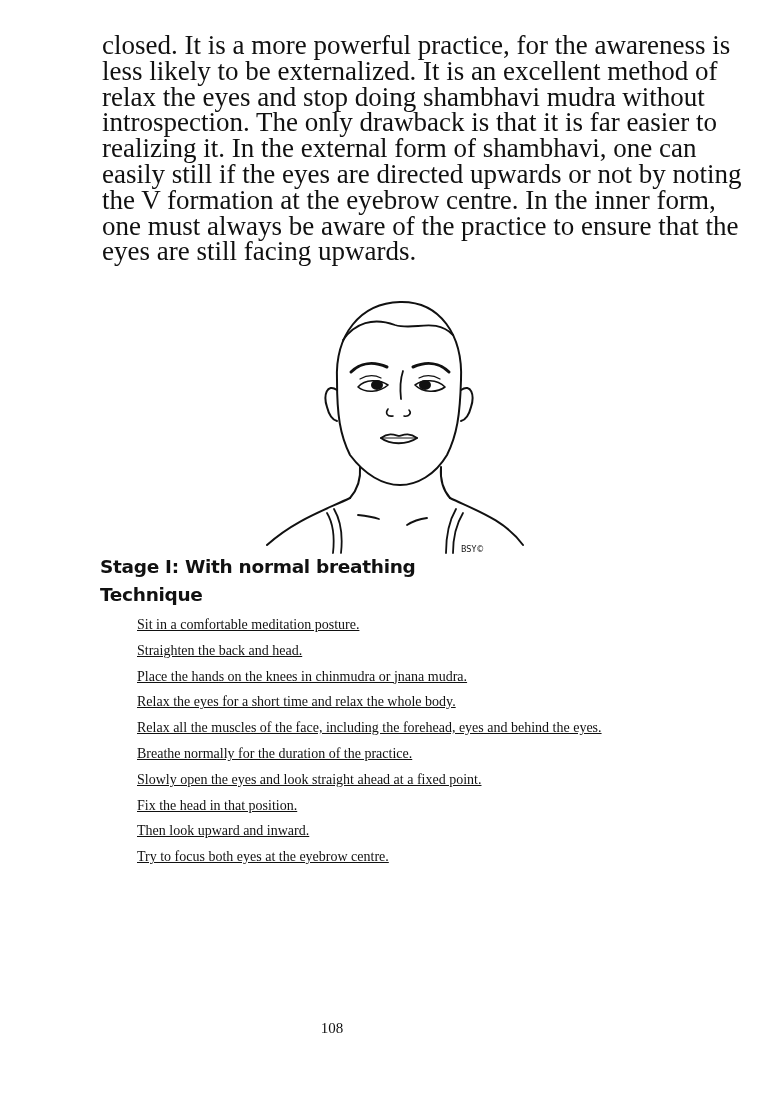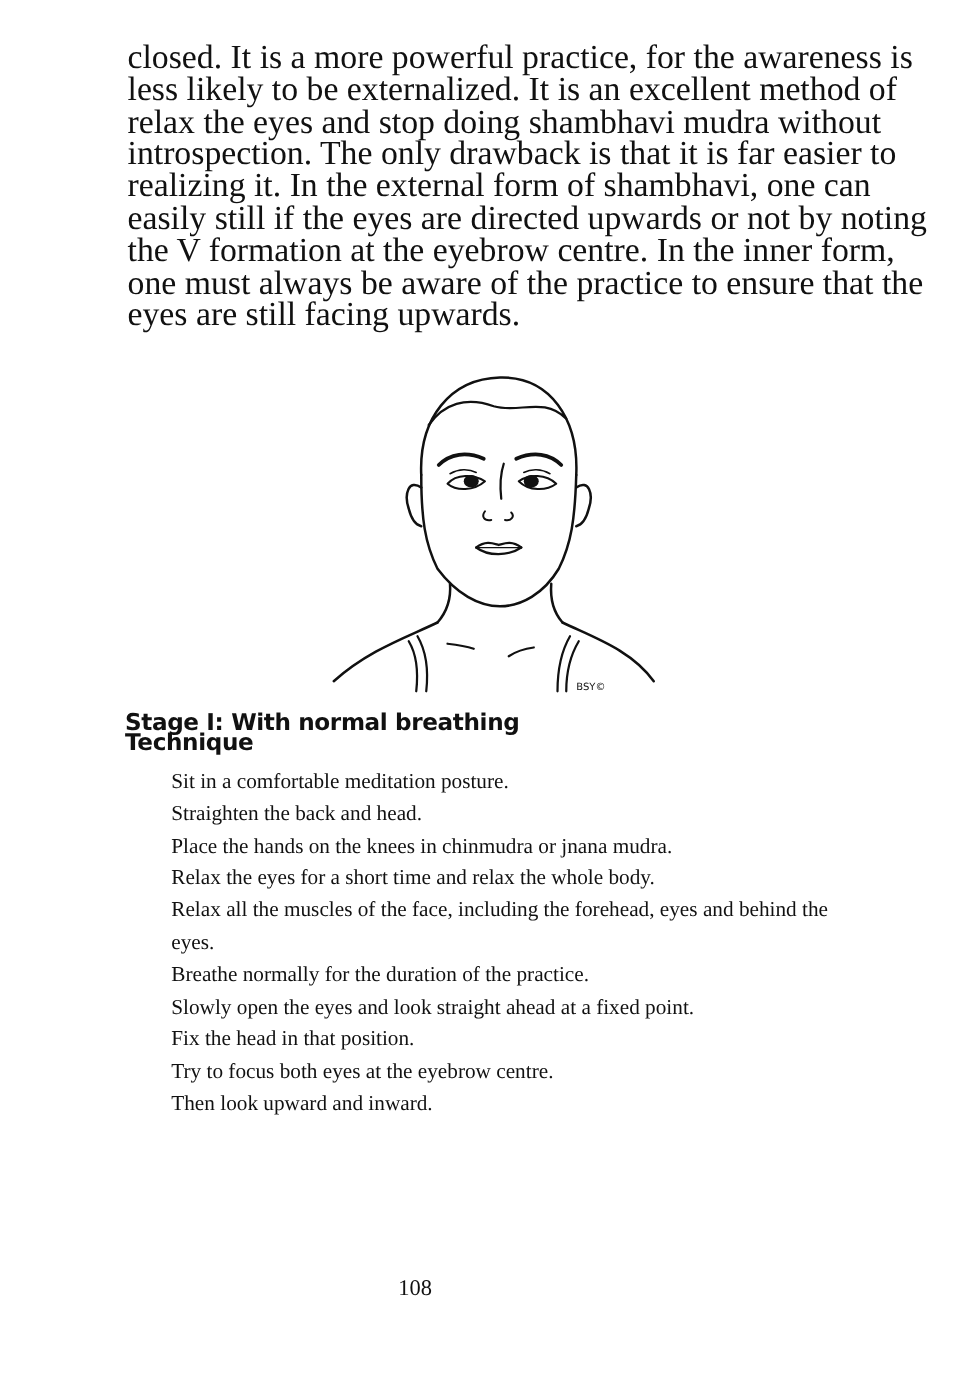--- a/index.html
+++ b/index.html
@@ -13,31 +13,31 @@
   }
   .para .ln { display: block; text-align: justify; text-align-last: justify; white-space: nowrap; }
   .para .ln.last { text-align-last: left; }
   .figure { position: absolute; left: 255px; top: 295px; width: 275px; height: 265px; }
   .heading {
     position: absolute; left: 100px;
     font-family: "DejaVu Sans", "Liberation Sans", sans-serif;
     font-weight: bold; font-size: 18.5px; letter-spacing: -0.3px; margin: 0;
   }
   .h-technique { top: 584px; }
-  .h-stage { top: 568px; }
+  .h-stage { top: 556px; }
   .steps {
     position: absolute; left: 137px; top: 612px; width: 536px; margin: 0; padding: 0; list-style: none;
     font-family: "Liberation Serif", "DejaVu Serif", serif;
-    font-size: 17px; line-height: 25.8px;
+    font-size: 14px; line-height: 25.8px; text-decoration: underline;
   }
   .steps li { margin: 0; padding: 0; }
   .steps li.justify { text-align: justify; }
   .page-number {
     position: absolute; top: 1020px; left: 0; width: 664px; text-align: center;
-    font-family: "Liberation Serif", "DejaVu Serif", serif; font-size: 18px;
+    font-family: "Liberation Serif", "DejaVu Serif", serif; font-size: 15px;
   }
   .credit {
     font-family: "DejaVu Sans", "Liberation Sans", sans-serif; font-weight: normal; font-size: 8px;
   }
 </style>
 </head>
 <body>
 
 <div class="page">
 
@@ -107,18 +107,18 @@
 
   <ul class="steps">
     <li>Sit in a comfortable meditation posture.</li>
     <li>Straighten the back and head.</li>
     <li class="justify">Place the hands on the knees in chinmudra or jnana mudra.</li>
     <li>Relax the eyes for a short time and relax the whole body.</li>
     <li>Relax all the muscles of the face, including the forehead, eyes and behind the eyes.</li>
     <li>Breathe normally for the duration of the practice.</li>
     <li class="justify">Slowly open the eyes and look straight ahead at a fixed point.</li>
     <li>Fix the head in that position.</li>
+    <li>Then look upward and inward.</li>
     <li>Try to focus both eyes at the eyebrow centre.</li>
-    <li>Then look upward and inward.</li>
   </ul>
 
   <div class="page-number">108</div>
 </div>
 
 </body></html>

